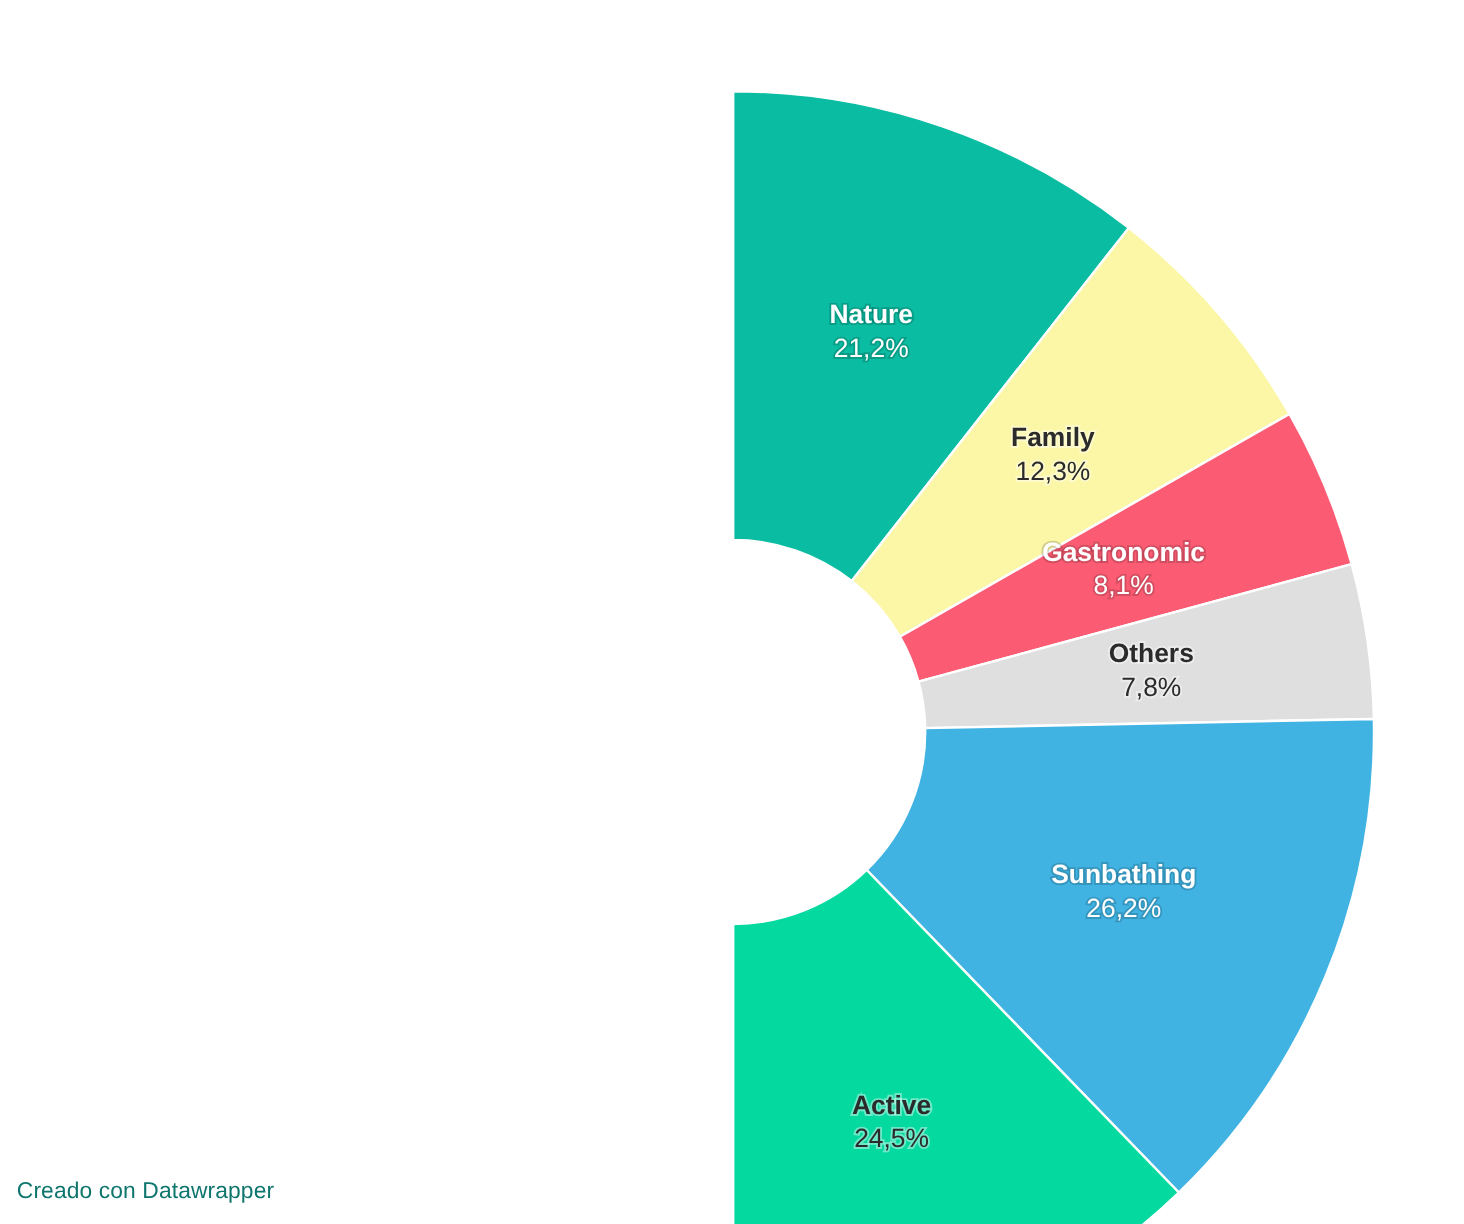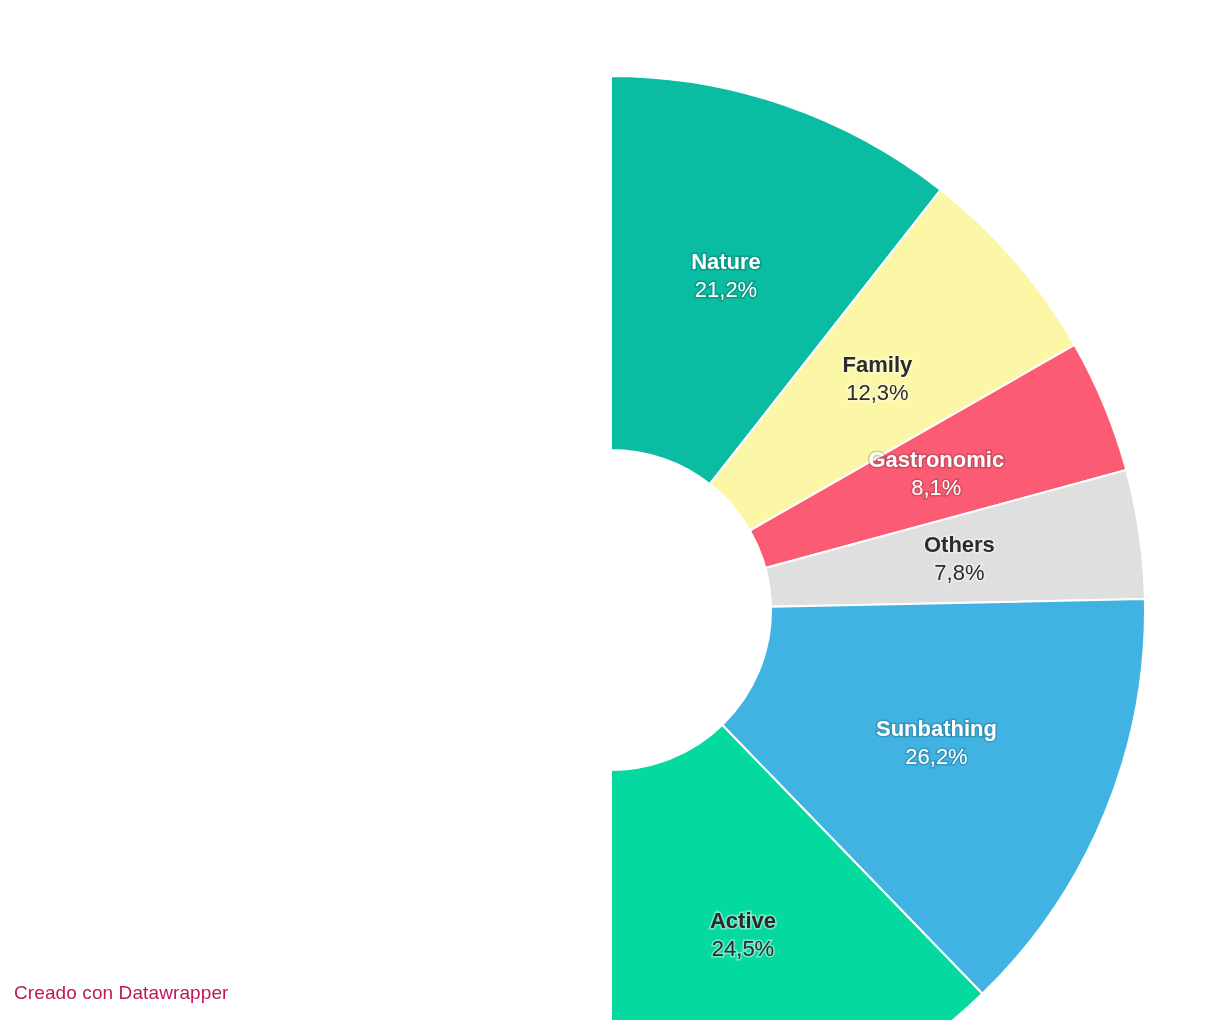--- a/index.html
+++ b/index.html
@@ -62,21 +62,21 @@
     stroke-width: 3.2;
     stroke-opacity: 0.16;
     paint-order: stroke fill;
   }
   #footer-credit {
     position: absolute;
     left: 14px;
     bottom: 16px;
     font-family: "Liberation Sans", sans-serif;
     font-size: 19px;
-    color: #be185d;
+    color: #0f766e;
     letter-spacing: 0.1px;
     white-space: nowrap;
   }
 </style>
 </head>
 <body>
 
 <div id="chart-root">
   <svg id="donut" viewBox="0 0 1220 1020">
     <g id="slices-group">

